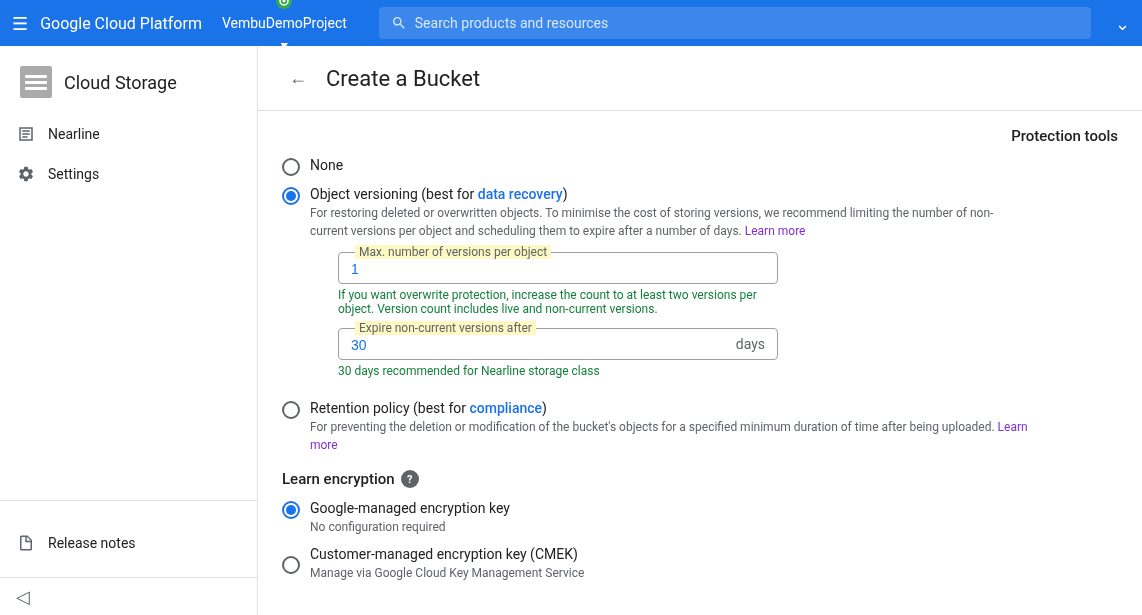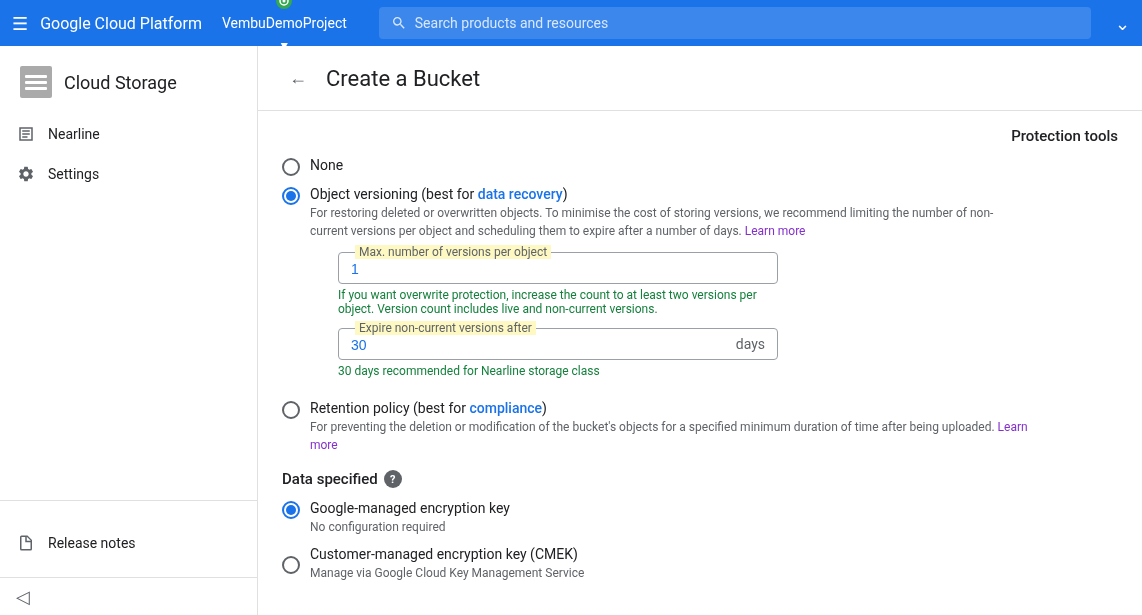--- a/index.html
+++ b/index.html
@@ -309,21 +309,21 @@
           <div class="radio-label">
             Retention policy (best for <span style="color:#1a73e8;font-weight:500;">compliance</span>)
           </div>
           <div class="radio-desc">
             For preventing the deletion or modification of the bucket's objects for a specified minimum duration of time after being uploaded. <a href="#">Learn more</a>
           </div>
         </div>
       </div>
 
       <div class="section-header">
-        <span class="section-title" style="margin-bottom: 0;">Data specified</span>
+        <span class="section-title" style="margin-bottom: 0;">Learn encryption</span>
         <div class="help-circle">?</div>
       </div>
 
       <div class="radio-option" style="align-items: flex-start; margin-bottom: 10px;">
         <div class="radio-circle selected"></div>
         <div>
           <div class="radio-label">Google-managed encryption key</div>
           <div class="radio-desc">No configuration required</div>
         </div>
       </div>

